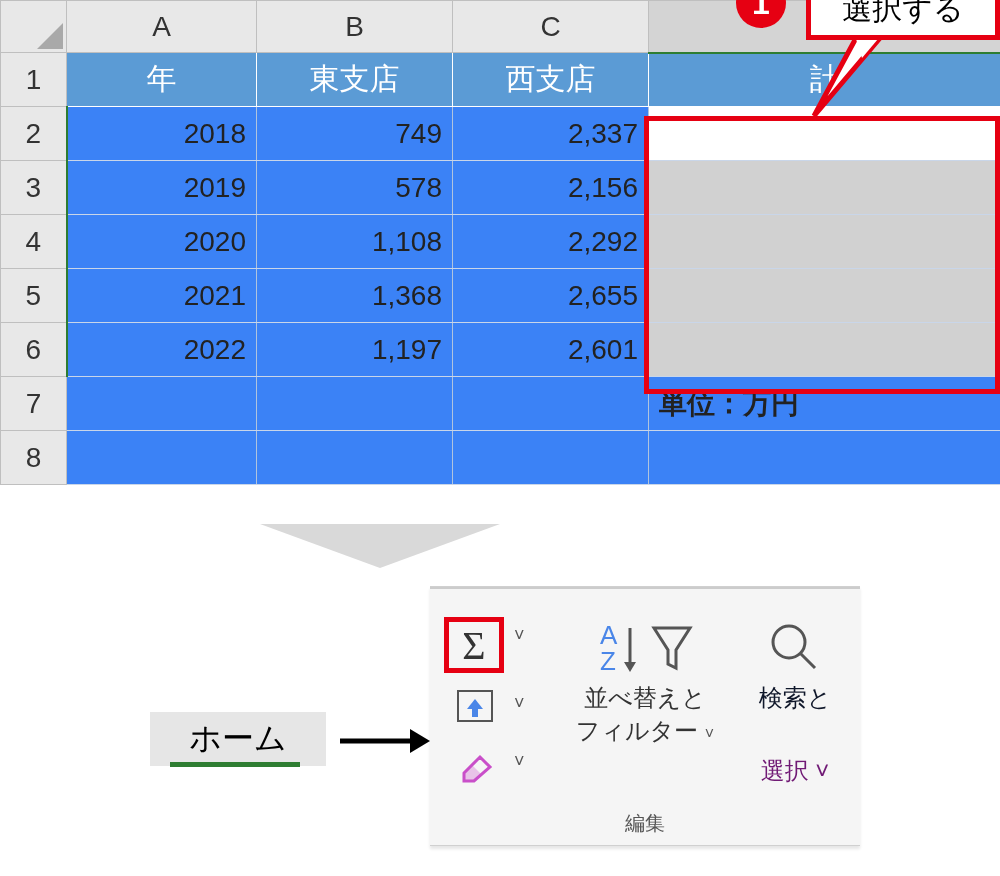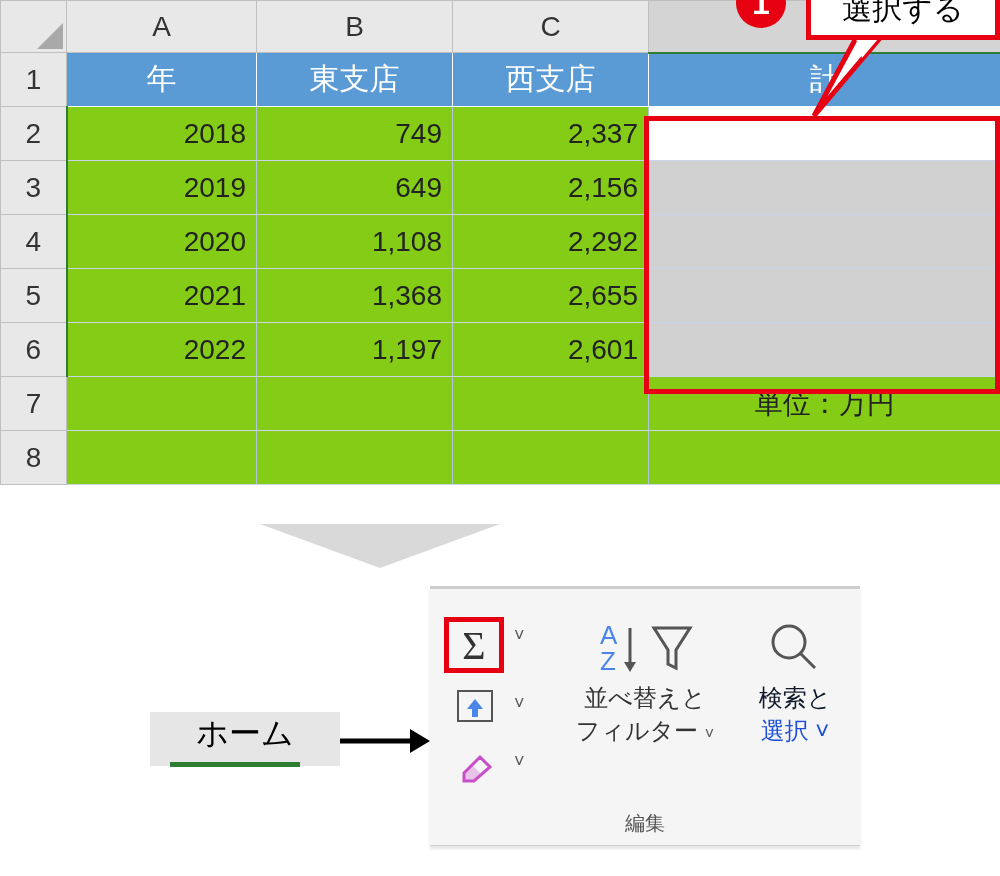--- a/index.html
+++ b/index.html
@@ -59,34 +59,34 @@
     font-weight: normal;
   }
   .row-head.sel { border-right: 2px solid #2e7d32; }
   td.cell {
     border: 1px solid #c9d6e9;
     height: 54px;
     font-size: 28px;
     padding: 0 10px;
     text-align: right;
     color: #222;
-    background: #84cc16;
+    background: #3b82f6;
     border-right-color: #b0c4de;
   }
   td.cell-d { border-right: none; }
   tr.header-row td.cell {
     background: #5b9bd5;
     color: #fff;
     text-align: center;
     font-size: 30px;
     border-color: #fff;
   }
   td.sel-cell { background: #d1d1d1; }
   td.sel-cell.active { background: #ffffff; }
-  td.unit-cell { text-align: center; }
+  td.unit-cell { text-align: left; font-weight: bold; }
   tr.r7 td.cell, tr.r8 td.cell { border-top-color:#c9d6e9; }
   tr.r7 td.cell:not(.unit-cell), tr.r8 td.cell { color: transparent; }
 
   
   .sel-box {
     position: absolute;
     border: 5px solid #e60012;
     left: 644px; top: 116px;
     width: 356px; height: 278px;
     pointer-events: none;
@@ -132,23 +132,23 @@
 
   
   .ribbon-area {
     position: absolute;
     left: 150px; top: 576px;
     width: 720px; height: 280px;
   }
   .home-label {
     position:absolute;
     left: 0; top: 136px;
-    width: 190px; height: 54px;
+    width: 176px; height: 54px;
     background: #e6e6e6;
-    display:flex; align-items:flex-start; justify-content:center;
+    display:flex; align-items:center; justify-content:center;
     font-size: 32px;
   }
   .home-underline {
     position:absolute;
     left: 20px; top: 186px;
     width: 130px; height: 5px;
     background: #2e7d32;
   }
   .home-arrow {
     position:absolute;
@@ -199,21 +199,21 @@
   .sortfilter .lbl { font-size:24px; line-height:1.4; color:#333; }
   .sortfilter .lbl2 { font-size:24px; color:#333; }
   .sortfilter .chev { font-size:16px; color:#555; }
 
   .findsel {
     position:absolute; left: 310px; top: 28px;
     width: 110px; text-align:center;
   }
   .findsel .icon { height:66px; display:flex; align-items:center; justify-content:center; }
   .findsel .lbl { font-size:24px; line-height:1.4; color:#0f172a; }
-  .findsel .lbl2 { font-size:24px; color:#1d4ed8; }
+  .findsel .lbl2 { font-size:24px; color:#701a75;margin-top:40px; }
 
   .group-label {
     position:absolute; left:0; right:0; bottom: 8px;
     text-align:center; font-size:20px; color:#555;
   }
 </style>
 </head>
 <body>
 
 <div class="sheet">
@@ -245,21 +245,21 @@
     <tr>
       <th class="row-head sel">2</th>
       <td class="cell">2018</td>
       <td class="cell">749</td>
       <td class="cell">2,337</td>
       <td class="cell cell-d sel-cell active"></td>
     </tr>
     <tr>
       <th class="row-head sel">3</th>
       <td class="cell">2019</td>
-      <td class="cell">649</td>
+      <td class="cell">578</td>
       <td class="cell">2,156</td>
       <td class="cell cell-d sel-cell"></td>
     </tr>
     <tr>
       <th class="row-head sel">4</th>
       <td class="cell">2020</td>
       <td class="cell">1,108</td>
       <td class="cell">2,292</td>
       <td class="cell cell-d sel-cell"></td>
     </tr>

